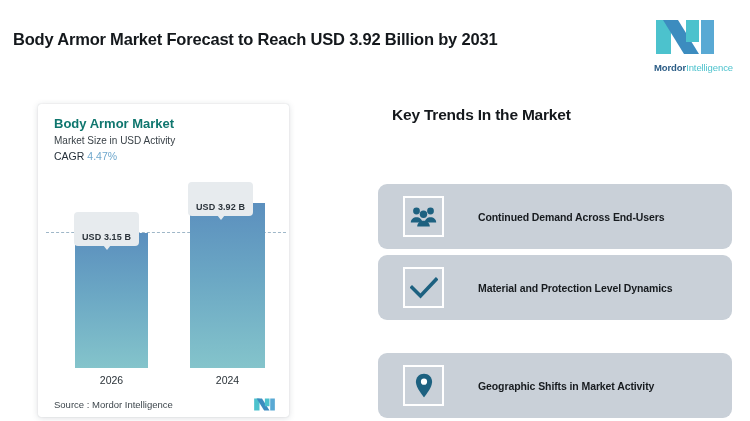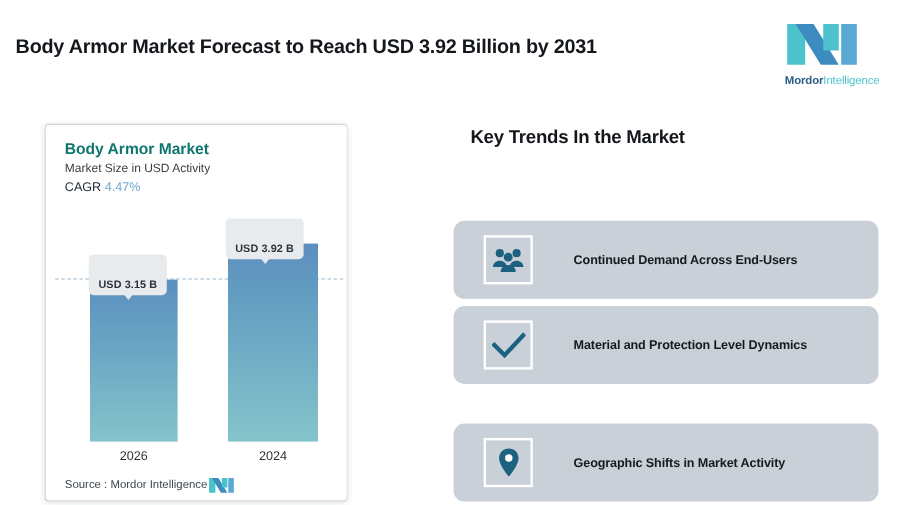--- a/index.html
+++ b/index.html
@@ -134,20 +134,21 @@
   }
   .x-2026 { left: 37px; top: 270px; width: 73px; }
   .x-2031 { left: 152px; top: 270px; width: 75px; }
 
   .source-row {
     position: absolute;
     left: 16px; top: 293px;
     width: 222px;
     display: flex;
     align-items: center;
+    justify-content: space-between;
   }
   .source-text {
     font-size: 9.5px;
     color: #3e474d;
   }
   .source-mark { width: 23px; height: 15px; display: block; }
 
   
   .trends-heading {
     position: absolute;

